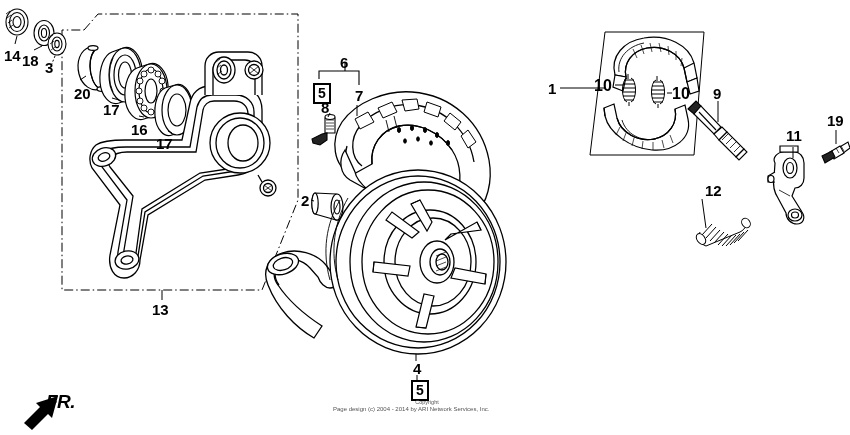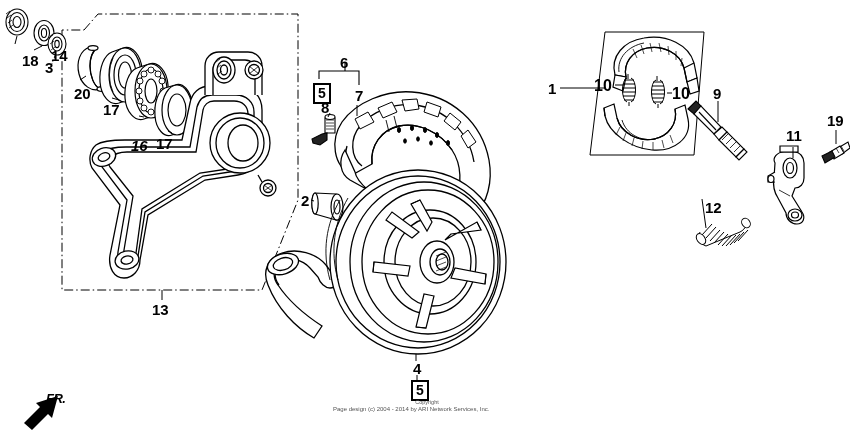--- a/index.html
+++ b/index.html
@@ -6,21 +6,21 @@
   body{width:850px;height:435px;position:relative;overflow:hidden;
        font-family:"Liberation Sans",sans-serif;color:#000;}
   #stage{position:absolute;left:0;top:0;width:850px;height:435px;}
   svg{position:absolute;left:0;top:0;}
   .lbl{position:absolute;font-weight:bold;font-size:15px;line-height:1;
        color:#000;white-space:nowrap;font-family:"Liberation Sans",sans-serif;}
   .lbl.sm{font-size:16px;}
   .boxnum{position:absolute;border:2px solid #000;background:#fff;
           font-weight:bold;font-size:14px;line-height:1;
           padding:1px 3px 2px 3px;font-family:"Liberation Sans",sans-serif;}
-  .fr{position:absolute;font-weight:bold;font-style:italic;font-size:13px;
+  .fr{position:absolute;font-weight:bold;font-style:italic;font-size:19px;
       letter-spacing:-0.5px;}
   .cpy{position:absolute;font-size:5.5px;color:#555;white-space:nowrap;
        font-family:"Liberation Sans",sans-serif;text-align:center;}
   .cpy2{position:absolute;font-size:6px;color:#555;white-space:nowrap;
         font-family:"Liberation Sans",sans-serif;}
 </style>
 </head>
 <body>
 
 <div id="stage">
@@ -364,41 +364,41 @@
     <ellipse cx="701" cy="239" rx="4" ry="6" transform="rotate(-35 701 239)" fill="#fff"></ellipse>
     <ellipse cx="746" cy="223" rx="4" ry="5" transform="rotate(-35 746 223)" fill="#fff"></ellipse>
   </g>
   <line x1="702" y1="199" x2="706" y2="228" stroke="#000" stroke-width="1"></line>
 
   <g fill="#000" stroke="none">
     <path d="M24,423 L40,407 L36,403 L58,396 L52,418 L48,414 L32,430 Z"></path>
   </g>
 </svg>
 
-<div class="lbl" style="left:4px;top:48px;margin-left:47px;">14</div>
+<div class="lbl" style="left:4px;top:48px;">14</div>
 <div class="lbl" style="left:22px;top:53px;">18</div>
 <div class="lbl" style="left:45px;top:60px;">3</div>
 <div class="lbl" style="left:74px;top:86px;">20</div>
 <div class="lbl" style="left:103px;top:102px;">17</div>
-<div class="lbl" style="left:131px;top:138px;font-style:italic;">16</div>
+<div class="lbl" style="left:131px;top:122px;">16</div>
 <div class="lbl" style="left:156px;top:136px;">17</div>
 <div class="lbl" style="left:152px;top:302px;">13</div>
 <div class="lbl" style="left:301px;top:193px;">2</div>
 <div class="lbl" style="left:321px;top:100px;">8</div>
 <div class="boxnum" style="left:313px;top:83px;">5</div>
 <div class="lbl" style="left:340px;top:55px;">6</div>
 <div class="lbl" style="left:355px;top:88px;">7</div>
 <div class="lbl" style="left:413px;top:361px;">4</div>
 <div class="boxnum" style="left:411px;top:380px;">5</div>
 <div class="lbl" style="left:548px;top:81px;">1</div>
 <div class="lbl sm" style="left:594px;top:78px;">10</div>
 <div class="lbl sm" style="left:672px;top:86px;">10</div>
 <div class="lbl" style="left:713px;top:86px;">9</div>
 <div class="lbl" style="left:786px;top:128px;text-align:center;">11</div>
 <div class="lbl" style="left:827px;top:113px;">19</div>
-<div class="lbl" style="left:705px;top:200px;text-align:right;">12</div>
+<div class="lbl" style="left:705px;top:183px;text-align:right;">12</div>
 
 <div class="fr" style="left:46px;top:391px;">FR.</div>
 
 <div class="cpy" style="left:397px;top:399px;width:60px;">Copyright</div>
 <div class="cpy2" style="left:333px;top:406px;">Page design (c) 2004 - 2014 by ARI Network Services, Inc.</div>
 
 </div>
 
 </body></html>

